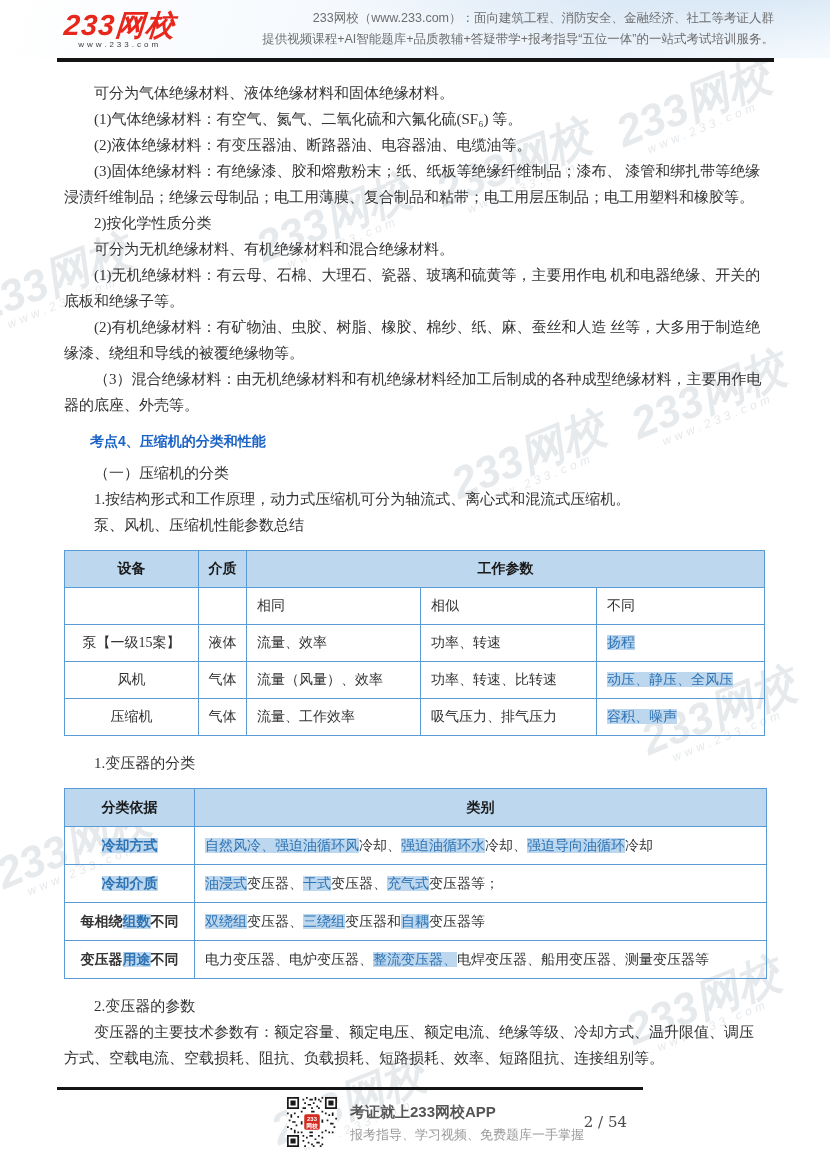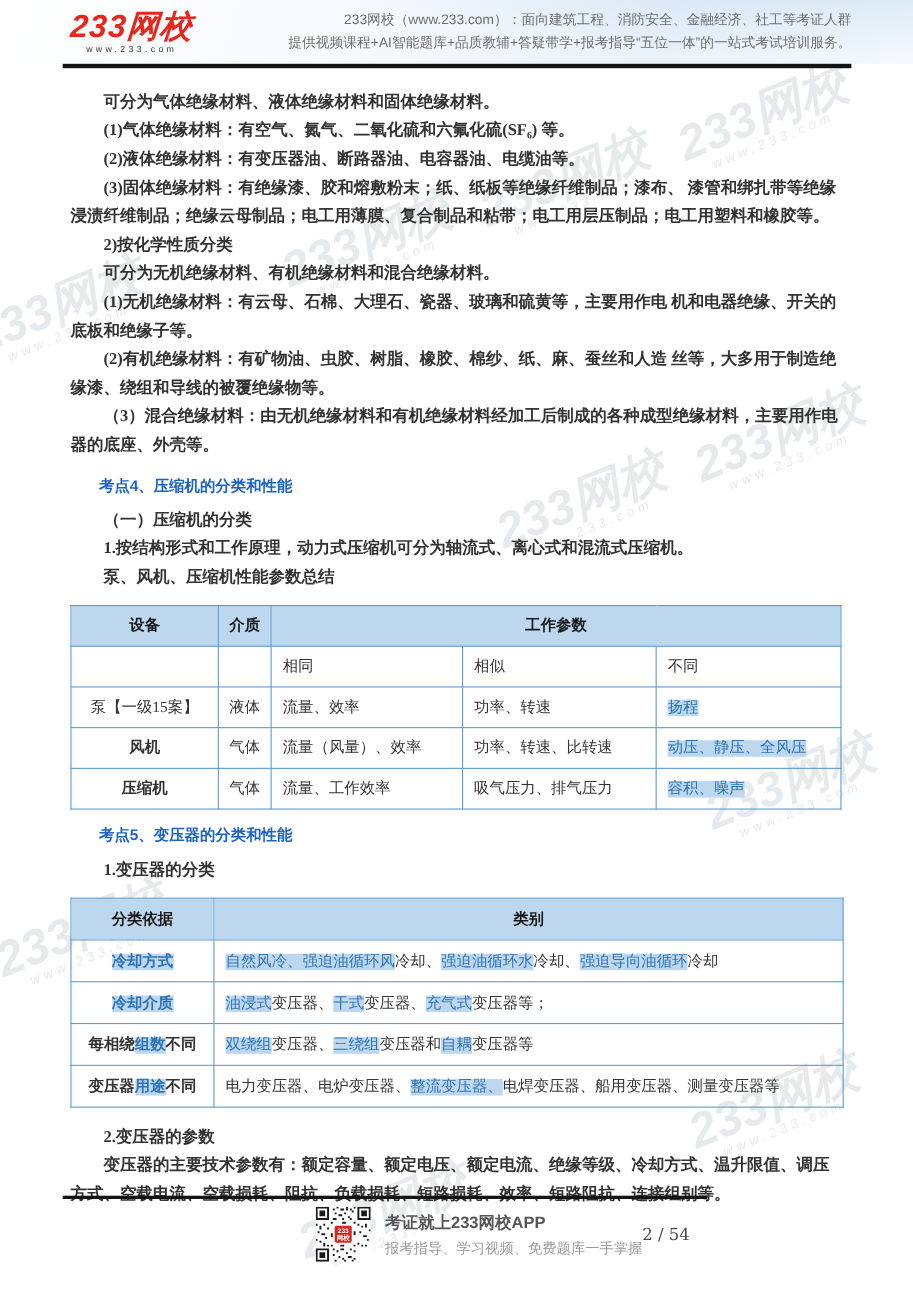--- a/index.html
+++ b/index.html
@@ -31,35 +31,35 @@
   .logo{position:absolute;left:64px;top:11px;z-index:3;}
   .logo-main{font-family:"Liberation Sans","DejaVu Sans",sans-serif;font-weight:bold;font-style:italic;
     font-size:29px;line-height:28px;color:var(--logo-red);transform:skewX(-4deg);letter-spacing:1px;}
   .logo-sub{font-family:"Liberation Sans","DejaVu Sans",sans-serif;font-size:8px;letter-spacing:3px;
     color:#3a3a3a;text-align:center;margin-top:1px;}
   .tagline{position:absolute;right:56px;top:8px;z-index:3;text-align:right;
     font-family:"Liberation Sans","DejaVu Sans",sans-serif;font-size:12.5px;line-height:21px;color:#6e6e6e;}
   .rule-top{margin:0 56px 0 57px;height:4px;background:var(--rule-black);position:relative;z-index:2;}
   
   .content{position:relative;z-index:1;padding:18px 64px 0 64px;}
-  p.body{margin:0;font-size:15px;line-height:26px;text-indent:2em;font-weight:bold;}
+  p.body{margin:0;font-size:15px;line-height:26px;text-indent:2em;}
   h2.topic{margin:15px 0 9px;padding-left:26px;font-family:"Liberation Sans","DejaVu Sans",sans-serif;
     font-weight:bold;font-size:14px;color:var(--heading-blue);}
   
   table.tbl{border-collapse:collapse;table-layout:fixed;width:570px;margin:12px 0 14px 0;}
   .tbl th,.tbl td{border:1px solid var(--tbl-border);font-size:14px;padding:0 10px;
     vertical-align:middle;text-align:left;overflow:hidden;}
   .tbl th{background:var(--tbl-head-bg);font-family:"Liberation Sans","DejaVu Sans",sans-serif;
     font-weight:bold;color:#1a1a1a;text-align:center;padding:0 4px;}
   .t1 th,.t1 td{height:36px;}
   .t2 th,.t2 td{height:37px;}
   .tbl td.c{text-align:center;padding:0 2px;}
   .t2 td.lbl{font-weight:bold;text-align:center;padding:0 4px;}
   .hl{background:var(--hl-bg);color:var(--hl-text);}
-  .b{font-weight:bold;}
+  .b{font-weight:normal;}
   
   .footer{position:absolute;left:0;top:1087px;width:699px;height:88px;z-index:2;background:transparent;}
   .rule-bottom{margin:0 56px 0 57px;height:3px;background:var(--rule-black);}
   .footer-inner{position:absolute;left:287px;top:10px;display:flex;align-items:center;gap:13px;}
   .qr{width:50px;height:50px;display:block;}
   .app-title{font-family:"Liberation Sans","DejaVu Sans",sans-serif;font-weight:bold;
     font-size:15px;color:#565656;line-height:18px;}
   .app-sub{font-family:"Liberation Sans","DejaVu Sans",sans-serif;font-size:13px;color:#9a9a9a;
     margin-top:6px;line-height:15px;}
   .page-num{position:absolute;right:72px;top:26px;font-size:15px;color:#4a4a4a;
@@ -177,21 +177,20 @@
         <tr>
           <td class="c"><span class="seg b">压缩机</span></td>
           <td class="c"><span class="seg">气体</span></td>
           <td class=""><span class="seg">流量、工作效率</span></td>
           <td class=""><span class="seg">吸气压力、排气压力</span></td>
           <td class=""><span class="seg hl">容积、噪声</span></td>
         </tr>
       </tbody>
     </table>
 
-  <h2 class="topic">考点5、变压器的分类和性能</h2>
   <p class="body">1.变压器的分类</p>
 
   <table id="t2" class="tbl t2">
       <colgroup>
         <col style="width:130px">
         <col style="width:572px">
       </colgroup>
       <tbody>
         <tr>
           <th>分类依据</th>

